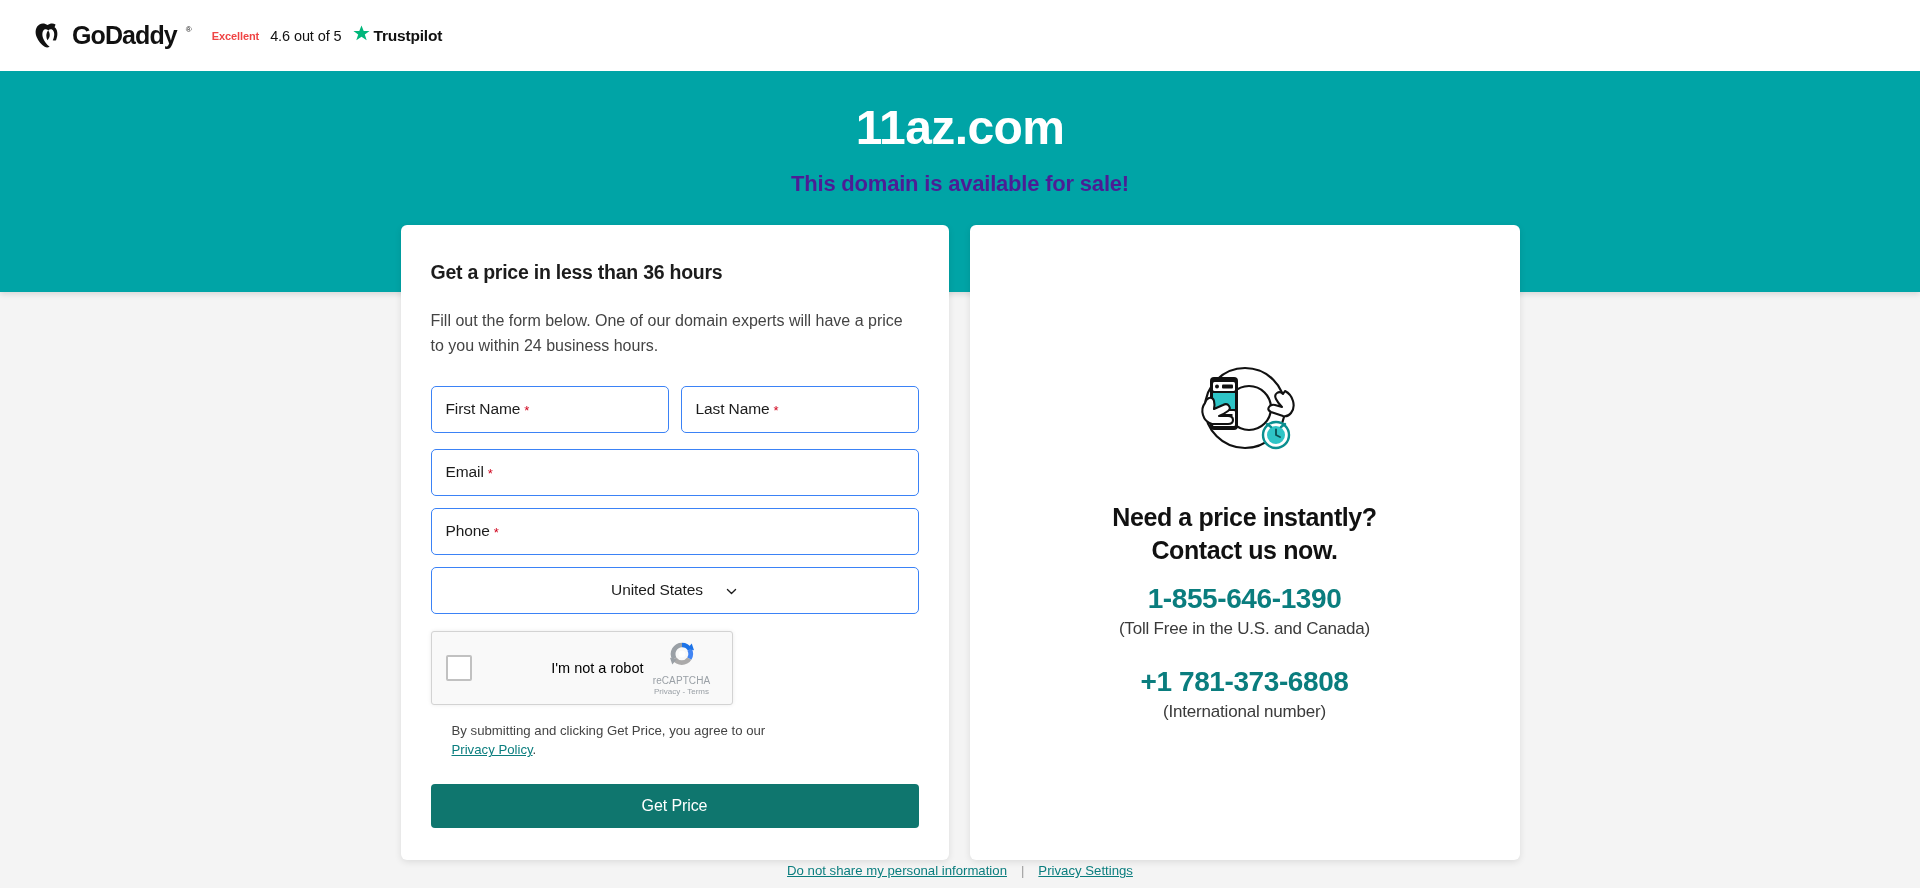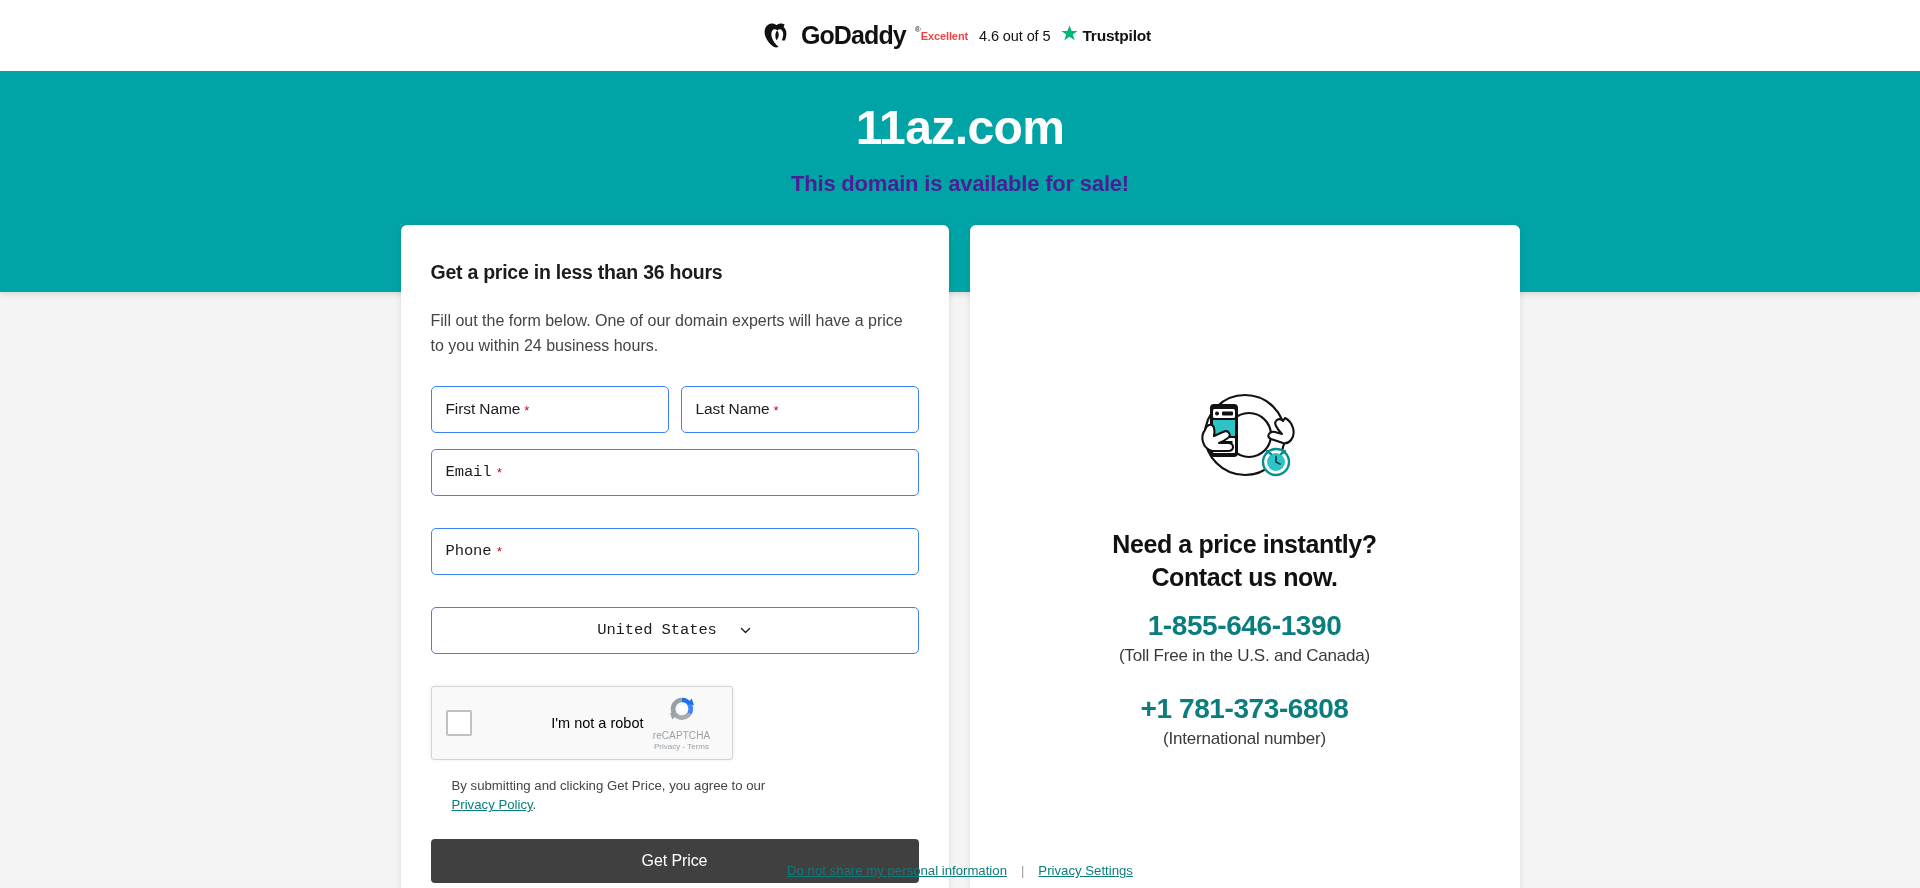--- a/index.html
+++ b/index.html
@@ -26,23 +26,24 @@
 
   
   .site-header {
     position: absolute;
     top: 0; left: 0;
     width: 1920px;
     height: 71px;
     background: #ffffff;
     display: flex;
     align-items: center;
-    justify-content: center;
+    justify-content: flex-start;
     padding: 0 30px 0 30px;
     z-index: 5;
+    gap: 20px;
   }
 
   .brand-logo {
     display: flex;
     align-items: center;
     gap: 9px;
     height: 42px;
     padding-left: 2px;
   }
   .brand-logo svg { display: block; }
@@ -179,21 +180,21 @@
   }
   .req-star {
     color: #d0021b;
     font-size: 13px;
     margin-left: 4px;
     vertical-align: top;
     line-height: 1;
     position: relative;
     top: 1px;
   }
-  .field-full { margin-bottom: 32px; font-family: Liberation Mono, monospace; }
+  .field-full { margin-bottom: 12px; }
 
   .select-field {
     justify-content: center;
     gap: 22px;
     cursor: pointer;
   }
   .chev {
     display: inline-block;
     width: 13px;
     height: 13px;
@@ -260,21 +261,21 @@
   .legal-link {
     color: #0a7d7e;
     text-decoration: underline;
     cursor: pointer;
   }
 
   .submit-btn {
     margin-top: 24px;
     width: 100%;
     height: 44px;
-    background: #404040;
+    background: #0f766e;
     color: #ffffff;
     border: none;
     border-radius: 4px;
     font-size: 16px;
     font-weight: 400;
     font-family: "Liberation Sans", sans-serif;
     cursor: pointer;
     letter-spacing: -0.1px;
   }
 

